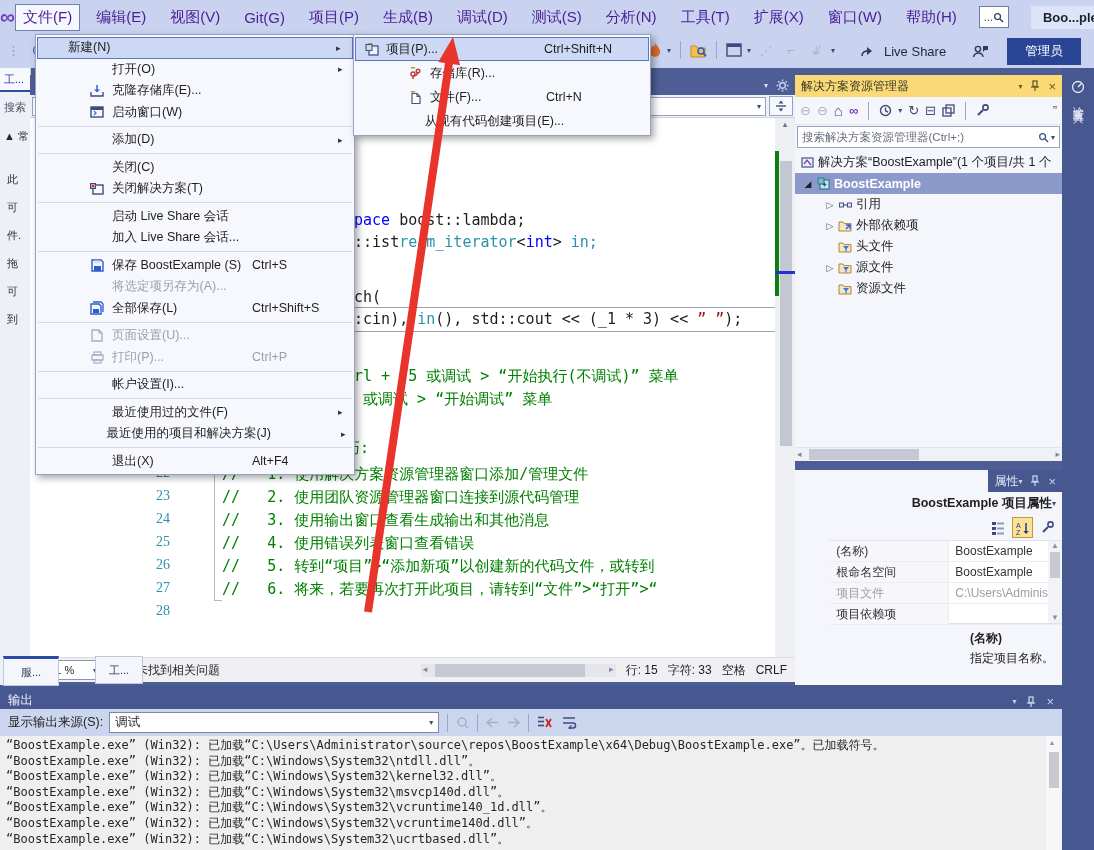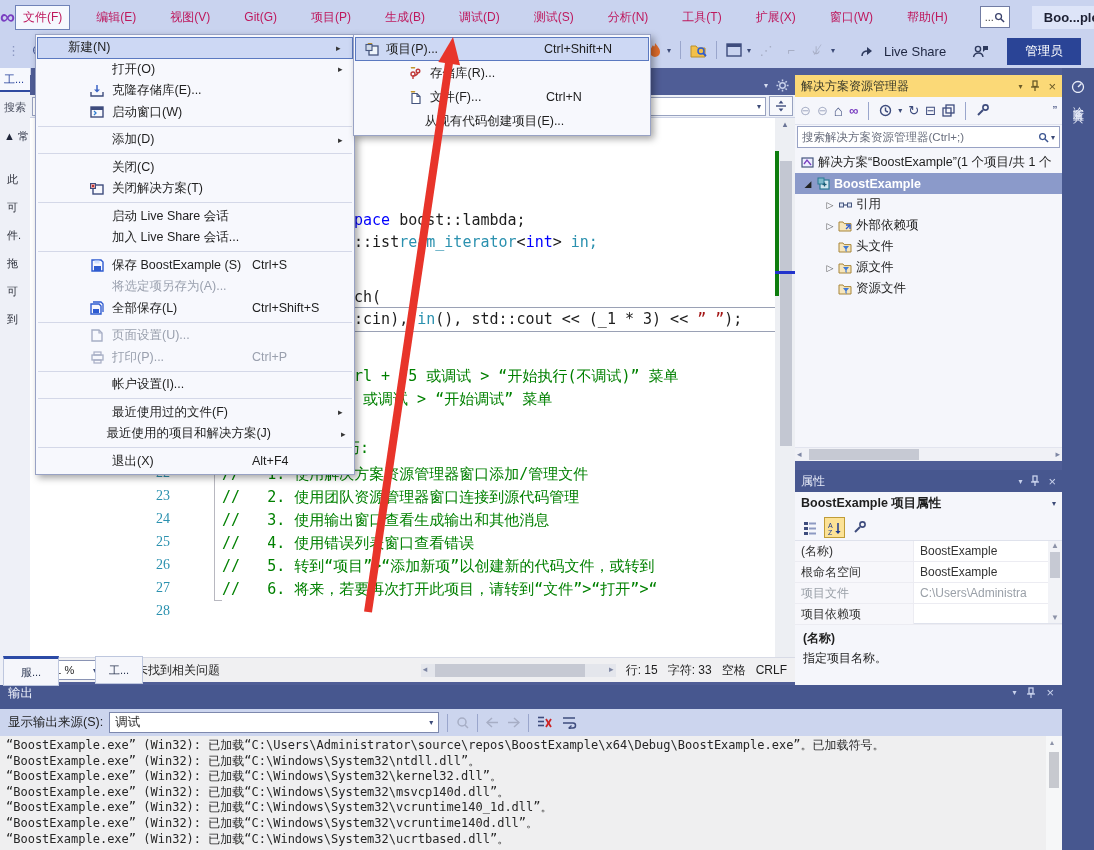--- a/index.html
+++ b/index.html
@@ -3,21 +3,21 @@
 <meta charset="utf-8">
 <style>
   html,body{margin:0;padding:0;width:1094px;height:850px;overflow:hidden;
     font-family:"Liberation Sans","DejaVu Sans",sans-serif;background:#4f5d96;position:relative;}
   .abs{position:absolute;}
   .flex{display:flex;align-items:center;}
 
   
   #titlebar{left:0;top:0;width:1094px;height:34px;background:#c9d3ef;display:flex;align-items:center;z-index:10;}
   #vs-logo{width:30px;text-align:center;color:#7a3fc1;font-size:21px;font-weight:bold;}
-  .menu-item{padding:4px 8px;font-size:12px;color:#be185d;margin-right:18px;white-space:nowrap;}
+  .menu-item{padding:4px 8px;font-size:15px;color:#4c1d95;margin-right:8px;white-space:nowrap;}
   .menu-item.active{background:#f5f8fe;border:1px solid #6f82b8;padding:3px 7px;}
   #tb-search{width:48px;height:20px;border:1px solid #717ca3;background:#fff;margin-left:6px;
      display:flex;align-items:center;justify-content:space-between;padding:0 4px;font-size:11px;color:#444;}
   #win-title{margin-left:22px;background:#dde4f8;padding:4px 12px;font-size:13px;color:#1d2033;font-weight:bold;}
   #win-buttons{margin-left:auto;display:flex;}
   .win-btn{width:40px;height:30px;display:flex;align-items:center;justify-content:center;font-size:13px;color:#2a2f45;}
 
   
   #toolbar{left:0;top:34px;width:1094px;height:34px;background:#c9d3ef;z-index:5;}
   .tb-ico{display:inline-flex;align-items:center;justify-content:center;height:24px;min-width:20px;color:#4d5f9b;font-size:13px;}
@@ -74,38 +74,38 @@
   #se-tree{flex:1;padding-top:3px;font-size:12.5px;color:#1e1e1e;overflow:hidden;}
   .tree-row{height:21px;display:flex;align-items:center;white-space:nowrap;}
   .tree-row.sel{background:#8b9aca;color:#fff;font-weight:bold;}
   .exp{width:14px;text-align:center;font-size:9px;color:#555;}
   .tree-row.sel .exp{color:#222;}
   .t-ico{width:16px;display:inline-flex;justify-content:center;margin-right:3px;}
   #se-hscroll{height:13px;background:#f0f1f6;position:relative;border-top:1px solid #e2e4ee;}
   #se-hthumb{position:absolute;left:14px;top:1px;width:110px;height:11px;background:#c6c9d3;}
 
   
-  #props{left:795px;top:470px;width:267px;height:215px;background:#f5f6fb;display:flex;flex-direction:column;z-index:4;}
+  #props{left:795px;top:470px;width:267px;height:215px;background:#f5f6fb;display:flex;flex-direction:column;z-index:4;align-items:flex-end;}
   #pr-header{height:22px;background:#47578f;display:flex;align-items:center;padding:0 6px;font-size:12px;color:#e8ecf8;}
   #pr-selector{height:23px;display:flex;align-items:center;padding:0 6px;font-size:12.5px;font-weight:bold;color:#1e1e1e;}
   #pr-toolbar{height:25px;display:flex;align-items:center;gap:5px;padding:0 5px;}
   .pr-btn{width:19px;height:19px;display:flex;align-items:center;justify-content:center;}
   .pr-btn.sel{background:#fce296;border:1px solid #c09c37;}
   #pr-grid{height:82px;position:relative;background:#fff;border-top:1px solid #dfe2ec;border-bottom:1px solid #dfe2ec;}
   .pr-row{height:20px;display:flex;font-size:12px;border-bottom:1px solid #ececf2;}
   .pr-name{width:112px;padding-left:6px;display:flex;align-items:center;color:#333;background:#f7f7fb;border-right:1px solid #ececf2;}
   .pr-val{flex:1;padding-left:6px;display:flex;align-items:center;color:#333;}
   .pr-row.dim .pr-name,.pr-row.dim .pr-val{color:#9aa0a8;}
   #pr-vscroll{position:absolute;right:0;top:0;bottom:0;width:14px;background:#f2f3f7;display:flex;flex-direction:column;align-items:center;font-size:8px;color:#8d93a8;}
   #pr-vthumb{width:10px;height:26px;background:#c6c9d3;margin:2px 0;}
   #pr-desc{flex:1;padding:6px 8px;font-size:12px;color:#1e1e1e;}
 
   
   #output{left:0;top:685px;width:1062px;height:165px;background:#efeff0;display:flex;flex-direction:column;z-index:4;}
-  #out-header{height:24px;background:#47578f;display:flex;align-items:flex-start;padding:0 8px;font-size:12.5px;color:#eef1fb;}
+  #out-header{height:24px;background:#47578f;display:flex;align-items:flex-end;padding:0 8px;font-size:12.5px;color:#eef1fb;}
   #out-toolbar{height:27px;background:#ccd5ee;display:flex;align-items:center;padding:0 8px;font-size:12.5px;color:#1e1e1e;}
   #out-combo{width:318px;height:19px;background:#fff;border:1px solid #7d88ad;margin-left:6px;display:flex;align-items:center;padding:0 5px;}
   #out-lines{flex:1;padding:2px 0 0 6px;overflow:hidden;position:relative;}
   .out-line{font-family:"DejaVu Sans Mono",monospace;font-size:12px;line-height:15.6px;white-space:nowrap;color:#262626;}
   #out-vscroll{position:absolute;right:0;top:0;bottom:0;width:16px;background:#f6f7f8;text-align:center;font-size:8px;color:#8d93a8;}
   #out-vthumb{position:absolute;top:16px;left:3px;width:10px;height:36px;background:#c7c9cf;}
 
   
   #right-strip{left:1062px;top:68px;width:32px;height:782px;background:#47578f;}
   #diag-tab{margin-top:5px;display:flex;flex-direction:column;align-items:center;gap:5px;padding:6px 0;}

